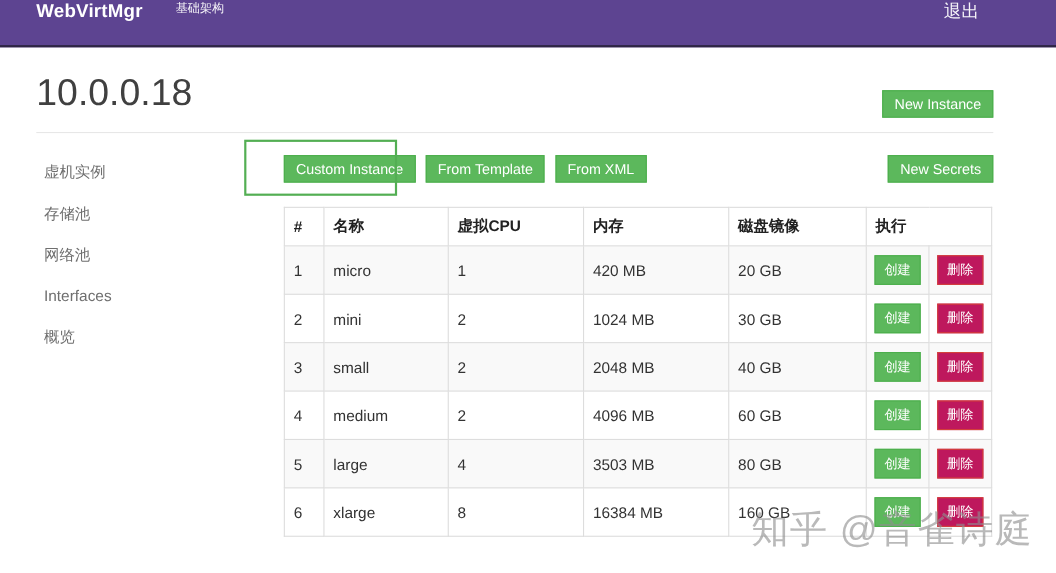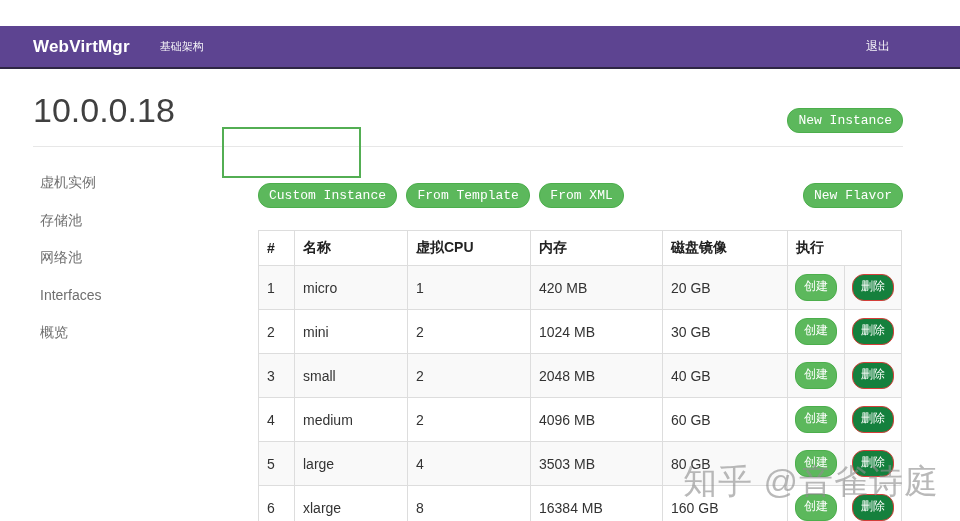--- a/index.html
+++ b/index.html
@@ -10,40 +10,38 @@
     overflow: hidden;
     position: relative;
   }
 
   
   .navbar {
     height: 43px;
     background: #5d4491;
     border-bottom: 2px solid #2e2644;
     display: flex;
-    align-items: center;
     padding: 0 70px 0 33px;
     color: #fff;
-    margin-top: 26px;
   }
   .navbar .brand {
     font-size: 17px;
     font-weight: bold;
     letter-spacing: .2px;
     cursor: pointer;
   }
   .navbar .nav-item {
     margin-left: 30px;
     font-size: 11px;
     color: rgba(255,255,255,.95);
     cursor: pointer;
   }
   .navbar .nav-logout {
     margin-left: auto;
-    font-size: 12px;
+    font-size: 16px;
     color: rgba(255,255,255,.95);
     cursor: pointer;
   }
 
   
   .page { margin: 0 57px 0 33px; }
 
   .page-header {
     display: flex;
     align-items: flex-start;
@@ -60,35 +58,35 @@
 
   .divider {
     border: none;
     border-top: 1px solid #e7e7e7;
     margin-top: 13px;
   }
 
   
   .btn {
     display: inline-block;
-    font-family: Liberation Mono, monospace;
+    font-family: Liberation Sans, sans-serif;
     font-size: 13px;
     color: #fff;
-    border-radius: 12px;
+    border-radius: 0;
     padding: 4px 10px;
     height: 25px;
     line-height: 16px;
     cursor: pointer;
   }
   .btn-green {
     background: #5cb85c;
     border: 1px solid #4cae4c;
   }
   .btn-red {
-    background: #15803d;
+    background: #be185d;
     border: 1px solid #d43f3a;
   }
   .btn-sm {
     font-size: 12px;
     height: 27px;
     padding: 5px 8px;
     line-height: 15px;
   }
 
   
@@ -104,21 +102,21 @@
     font-size: 14px;
     color: #6f6f6f;
     line-height: 15px;
     margin-bottom: 22.5px;
     cursor: pointer;
   }
 
   .content { flex: 1; }
 
   .toolbar {
-    margin-top: 36px;
+    margin-top: 20px;
     display: flex;
     align-items: flex-start;
     justify-content: space-between;
   }
   .toolbar-left .btn { margin-right: 5px; }
 
   
   table.flavors {
     margin-top: 22px;
     width: 643px;
@@ -195,21 +193,21 @@
     </ul>
 
     <div class="content">
 
       <div class="toolbar">
         <div class="toolbar-left">
           <button class="btn btn-green">Custom Instance</button>
           <button class="btn btn-green">From Template</button>
           <button class="btn btn-green">From XML</button>
         </div>
-        <button class="btn btn-green">New Flavor</button>
+        <button class="btn btn-green">New Secrets</button>
       </div>
 
       <table class="flavors">
         <colgroup>
           <col style="width:36px">
             <col style="width:113px">
             <col style="width:123px">
           <col style="width:132px">
             <col style="width:125px">
             <col style="width:57px">

